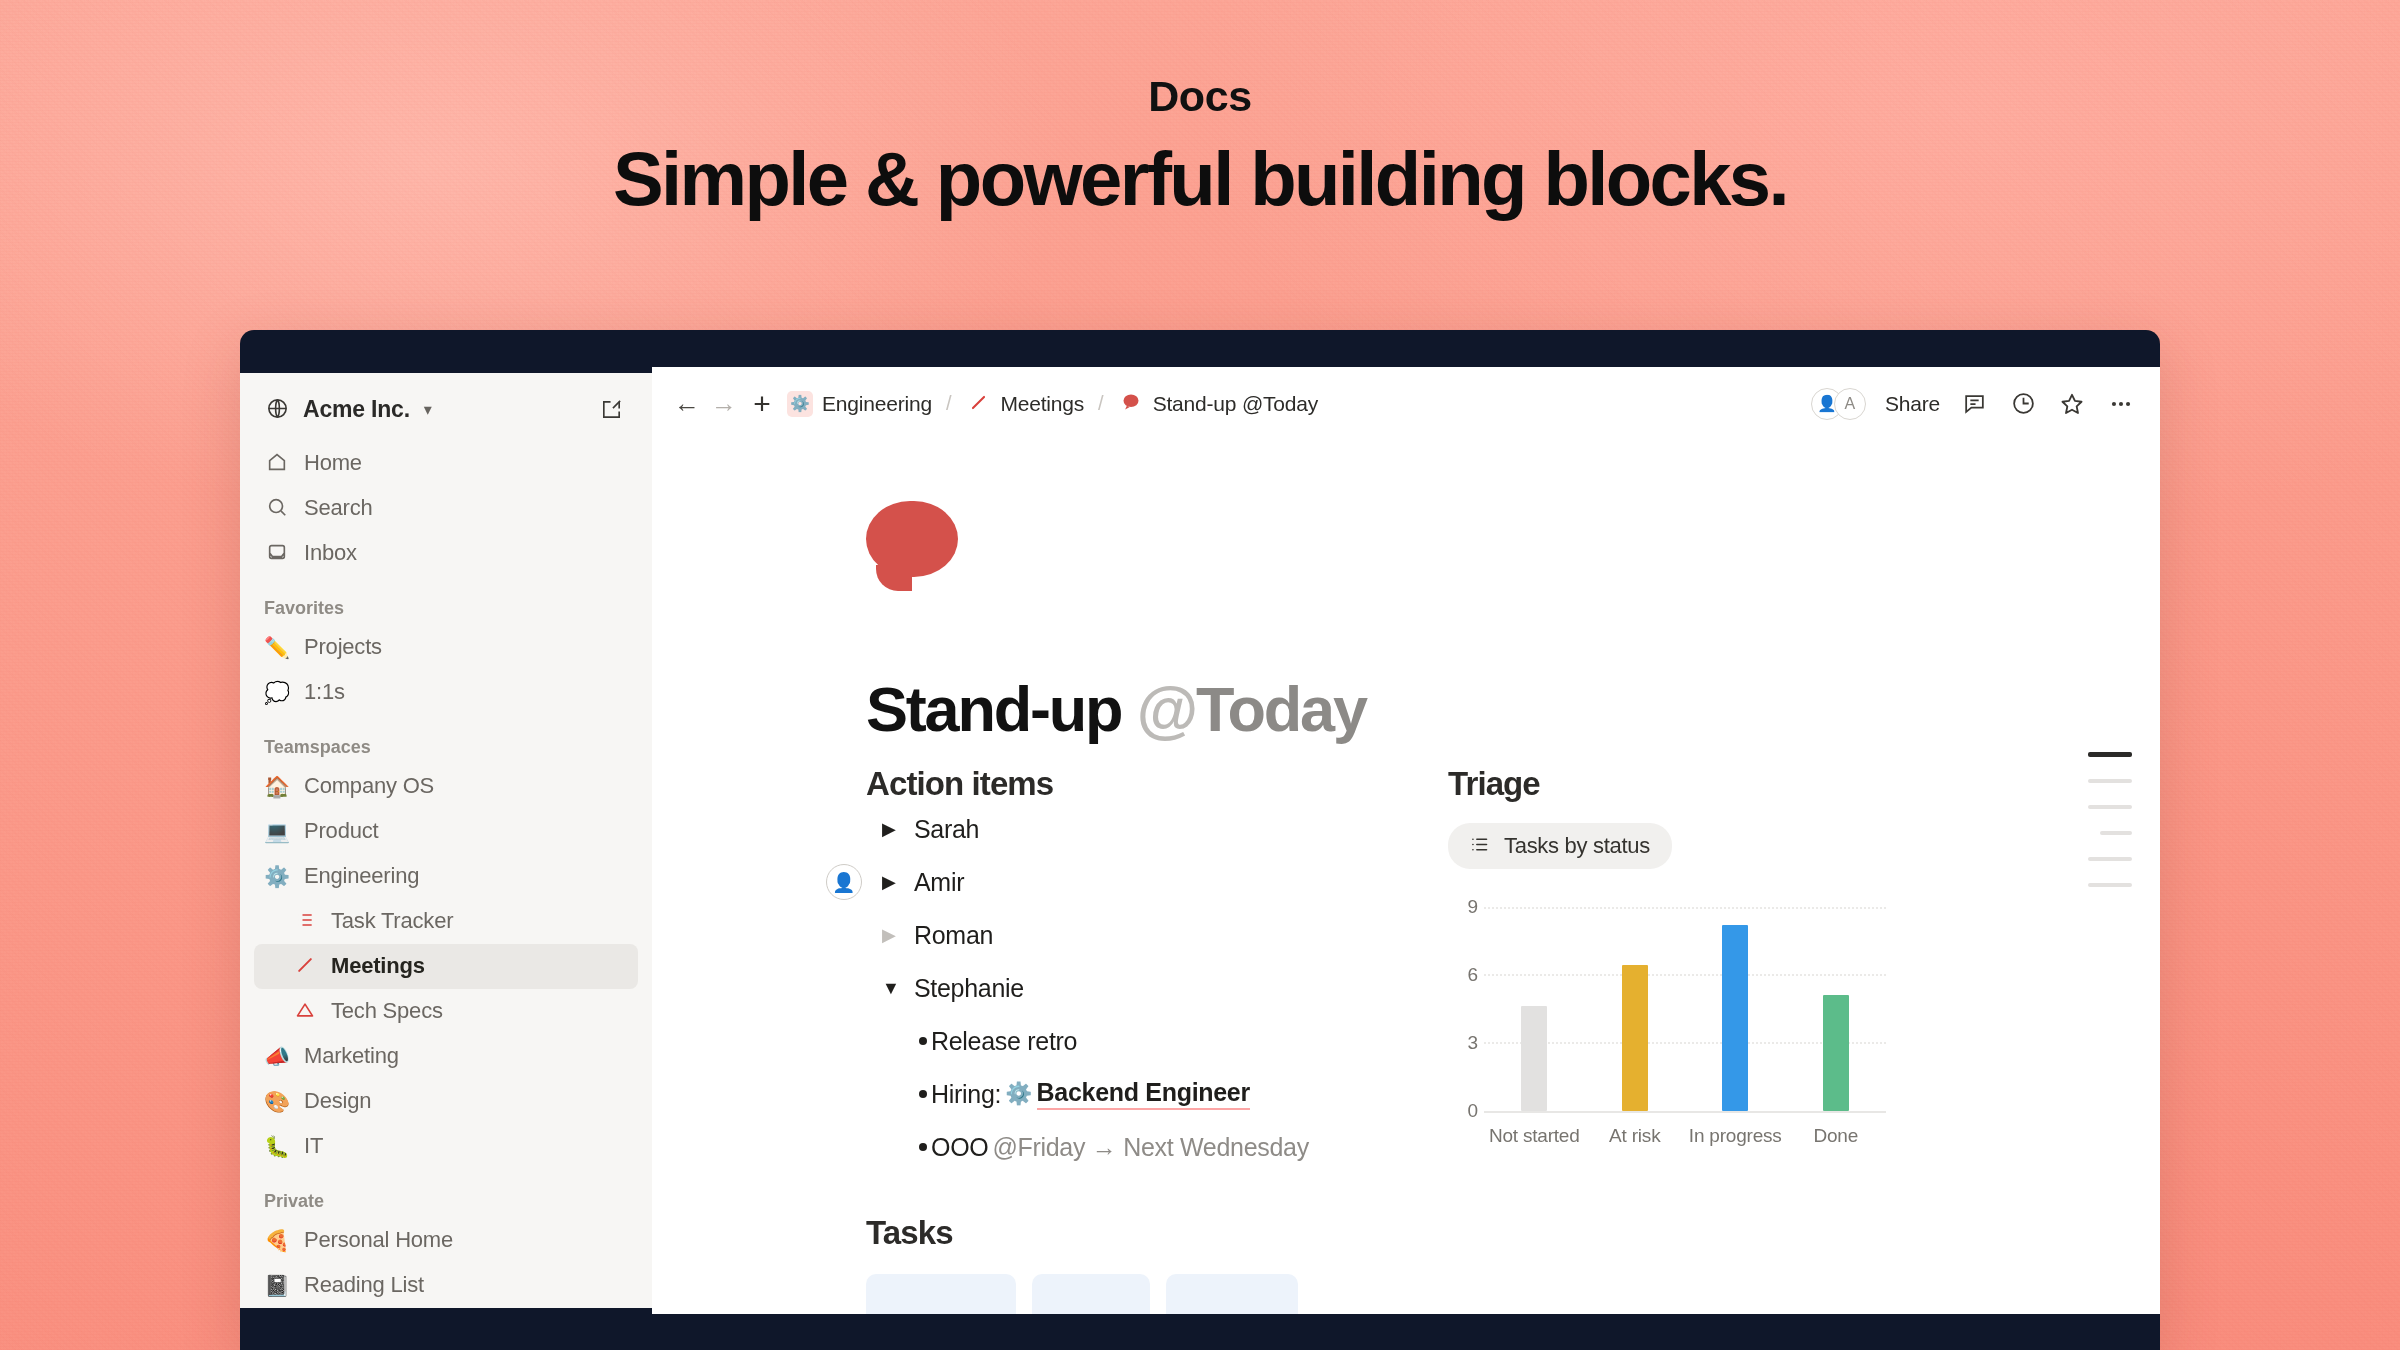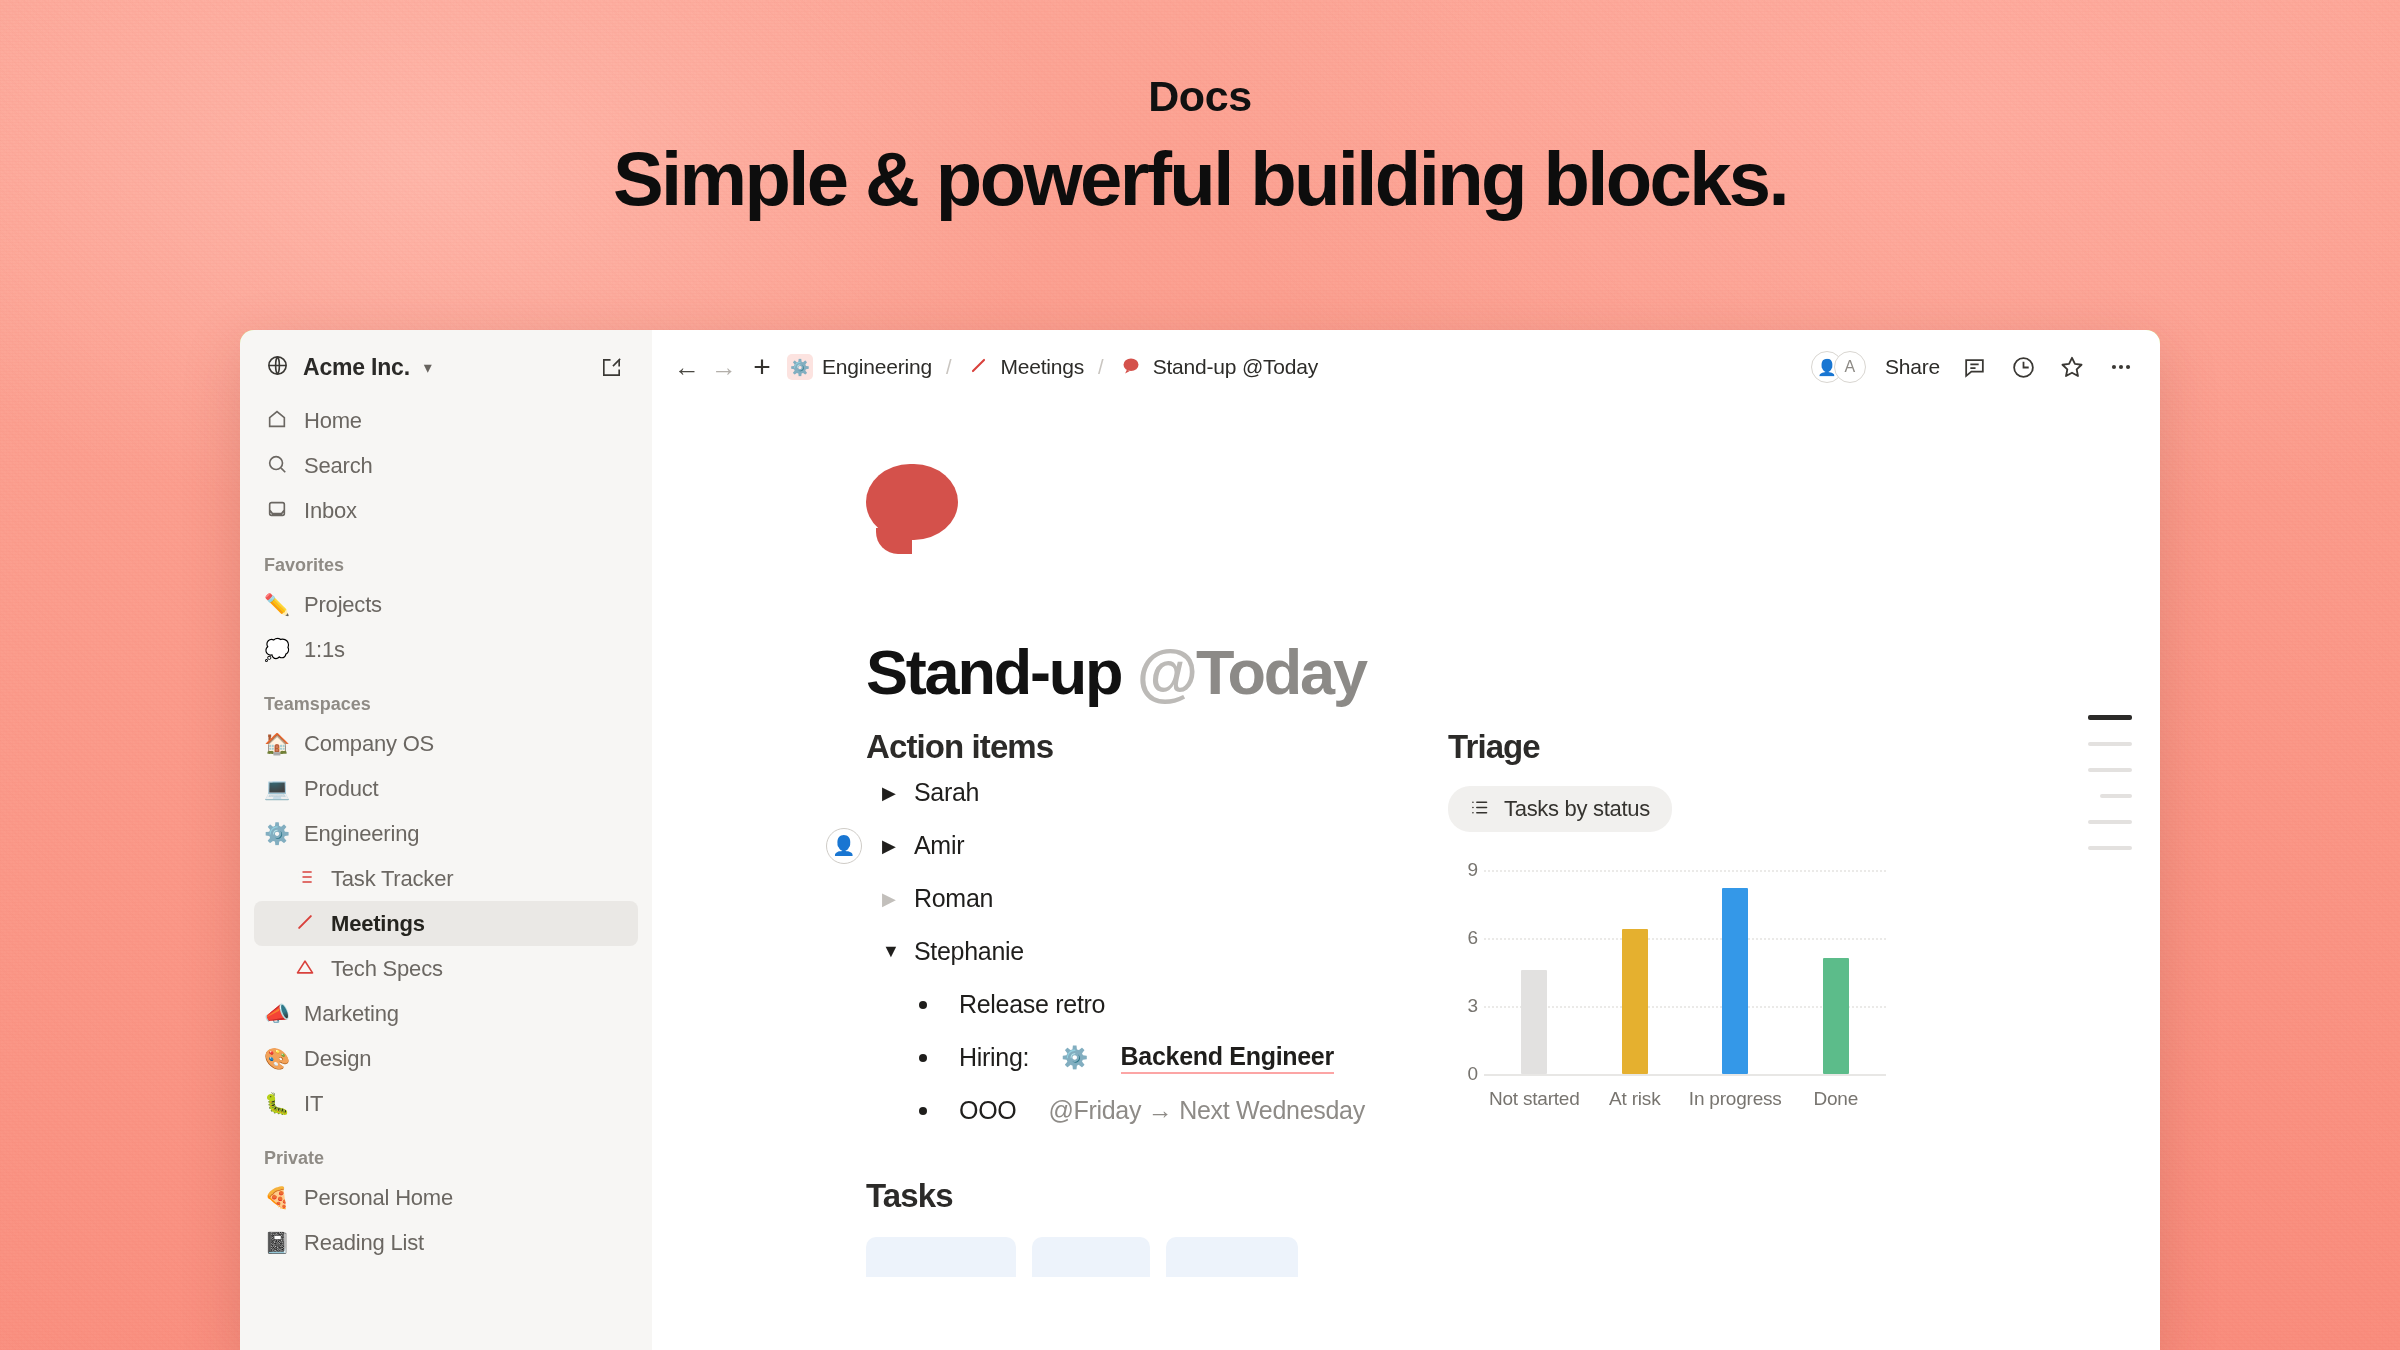--- a/index.html
+++ b/index.html
@@ -28,23 +28,24 @@
   }
 
   
   .hero{ position:absolute; top:0; left:0; right:0; height:330px; text-align:center; z-index:3; }
   .hero-eyebrow{ font-size:43px; font-weight:700; color:#111; letter-spacing:-.4px; padding-top:72px; }
   .hero-title{ font-size:76px; font-weight:700; color:#0d0d0d; letter-spacing:-2.6px; margin-top:14px; }
 
   
   .window{
     position:absolute; left:240px; top:330px; width:1920px; height:1020px;
-    background:#bef264; border-radius:14px 14px 0 0; overflow:hidden;
+    background:#0f172a; border-radius:14px 14px 0 0; overflow:hidden;
     display:flex; z-index:4;
     box-shadow:0 18px 60px rgba(120,40,30,.18);
+    align-items:center;
   }
 
   
   .sidebar{ width:412px; background:#F7F6F4; flex:0 0 412px; padding:0 14px; overflow:hidden; }
   .ws-head{ display:flex; align-items:center; height:62px; padding:0 10px; margin-top:6px; }
   .ws-left{ display:flex; align-items:center; gap:13px; flex:1; }
   .ws-name{ font-size:23px; font-weight:600; color:#2b2a28; letter-spacing:-.2px; }
   .chev{ color:#67645f; font-size:16px; margin-left:1px; }
   .icon-btn{ width:34px; height:34px; display:flex; align-items:center; justify-content:center; }
 
@@ -103,21 +104,21 @@
   .tri{ font-size:18px; color:#201f1d; width:16px; }
   .tri.muted{ color:#c2bfbb; }
   .tri.open{ color:#201f1d; }
   .t-label{ font-size:25px; color:#1f1e1c; letter-spacing:-.3px; }
   .row-av{
     position:absolute; left:-40px; width:36px; height:36px; border-radius:50%;
     border:1.5px solid #cfccc7; background:#fff; display:flex; align-items:center;
     justify-content:center; font-size:19px;
   }
 
-  .bul-row{ display:flex; align-items:center; gap:32px; height:53px; padding-left:53px; }
+  .bul-row{ display:flex; align-items:center; gap:4px; height:53px; padding-left:53px; }
   .dot{ width:8px; height:8px; border-radius:50%; background:#1f1e1c; flex:0 0 8px; }
   .b-text{ font-size:25px; color:#1f1e1c; letter-spacing:-.3px; }
   .b-text.grey{ color:#8e8b87; }
   .pagelink{ font-weight:700; color:#1f1e1c; border-bottom:2px solid #fca5a5; padding-bottom:1px; }
   .gear-emo{ font-size:22px; }
 
   .chip{
     display:inline-flex; align-items:center; gap:12px; background:#F1F0EE;
     border-radius:22px; padding:10px 22px 10px 18px; margin-top:20px;
   }

